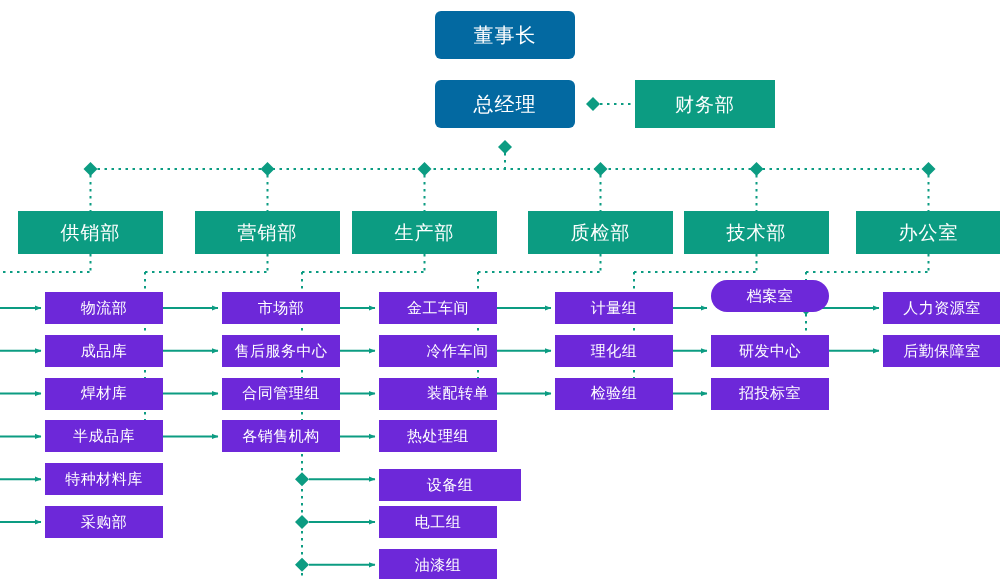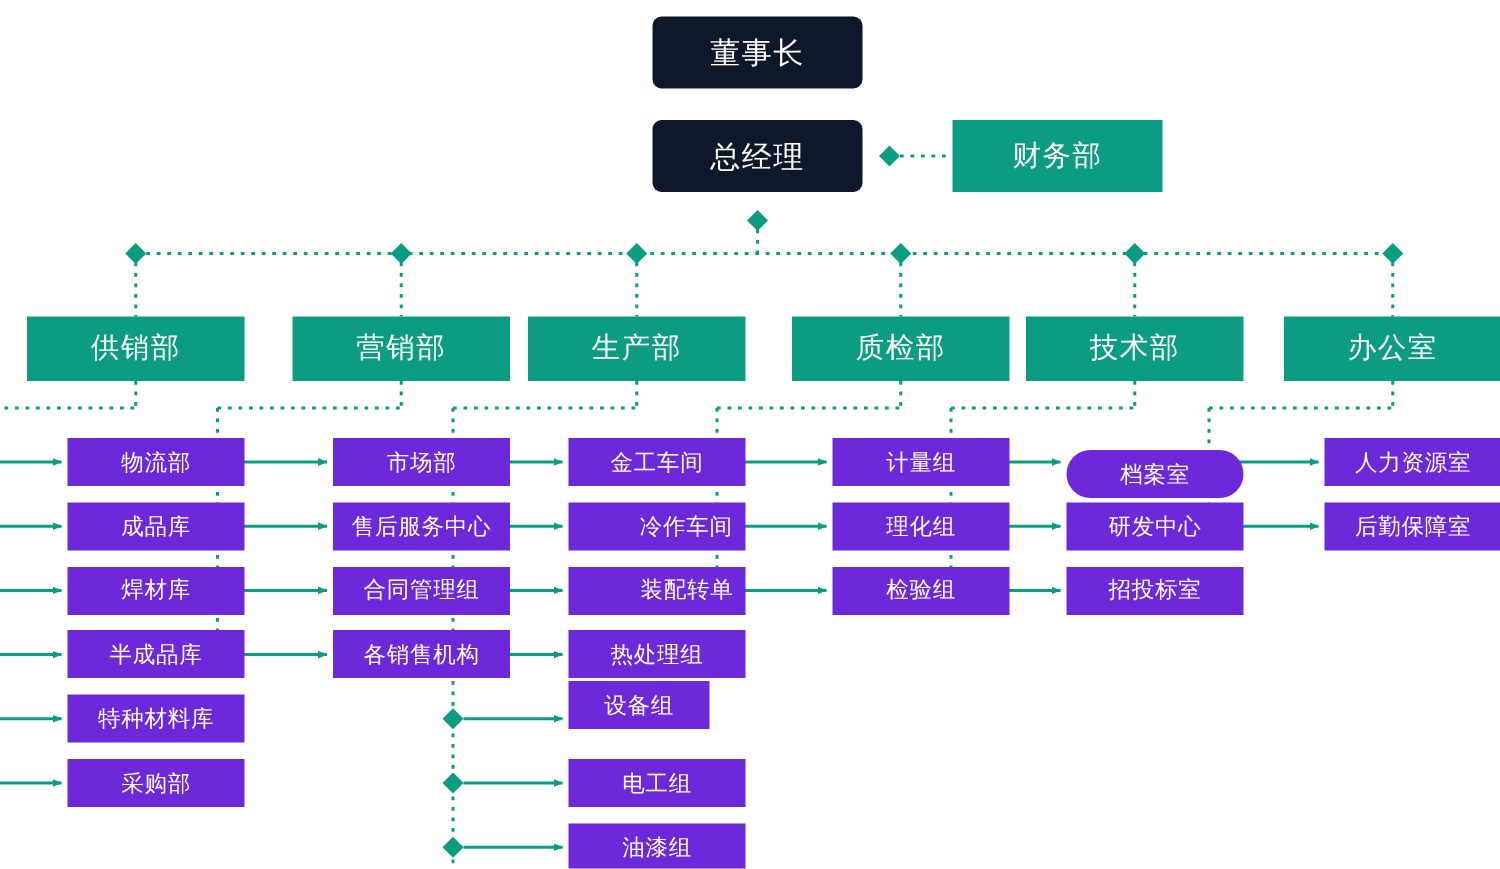--- a/index.html
+++ b/index.html
@@ -34,21 +34,21 @@
     display: flex;
     align-items: center;
     justify-content: center;
     color: #ffffff;
     text-align: center;
     line-height: 1.1;
     white-space: nowrap;
     z-index: 3;
   }
   .node.exec {
-    background: #0f172a;
+    background: #0369a1;
     border-radius: 6px;
     font-size: 20px;
     letter-spacing: 1px;
   }
   .node.dept {
     background: #0c9c82;
     font-size: 19px;
     letter-spacing: 1px;
   }
   .node.finance {
@@ -174,28 +174,28 @@
       <div class="node dept" style="left: 195px; top: 211px; width: 145px; height: 43px;">营销部</div>
       <div class="node sub" style="left: 222px; top: 292px; width: 118px; height: 32px;">市场部</div>
       <div class="node sub" style="left: 222px; top: 334.8px; width: 118px; height: 32px;">售后服务中心</div>
       <div class="node sub" style="left: 222px; top: 377.6px; width: 118px; height: 32px;">合同管理组</div>
       <div class="node sub" style="left: 222px; top: 420.4px; width: 118px; height: 32px;">各销售机构</div>
       <div class="node dept" style="left: 352px; top: 211px; width: 145px; height: 43px;">生产部</div>
       <div class="node sub" style="left: 379px; top: 292px; width: 118px; height: 32px;">金工车间</div>
       <div class="node sub" style="left: 379px; top: 334.8px; width: 118px; height: 32px; padding-left: 39px;">冷作车间</div>
       <div class="node sub" style="left: 379px; top: 377.6px; width: 118px; height: 32px; padding-left: 40px;">装配转单</div>
       <div class="node sub" style="left: 379px; top: 420.4px; width: 118px; height: 32px;">热处理组</div>
-      <div class="node sub" style="left: 379px; top: 454px; width: 94px; height: 32px;">设备组</div>
+      <div class="node sub" style="left: 379px; top: 469px; width: 142px; height: 32px;">设备组</div>
       <div class="node sub" style="left: 379px; top: 506px; width: 118px; height: 32px;">电工组</div>
       <div class="node sub" style="left: 379px; top: 548.8px; width: 118px; height: 32px;">油漆组</div>
       <div class="node dept" style="left: 528px; top: 211px; width: 145px; height: 43px;">质检部</div>
       <div class="node sub" style="left: 555px; top: 292px; width: 118px; height: 32px;">计量组</div>
       <div class="node sub" style="left: 555px; top: 334.8px; width: 118px; height: 32px;">理化组</div>
       <div class="node sub" style="left: 555px; top: 377.6px; width: 118px; height: 32px;">检验组</div>
       <div class="node dept" style="left: 684px; top: 211px; width: 145px; height: 43px;">技术部</div>
-      <div class="node sub" style="left: 711px; top: 300px; width: 118px; height: 32px; border-radius: 16px;">档案室</div>
+      <div class="node sub" style="left: 711px; top: 280px; width: 118px; height: 32px; border-radius: 16px;">档案室</div>
       <div class="node sub" style="left: 711px; top: 334.8px; width: 118px; height: 32px;">研发中心</div>
       <div class="node sub" style="left: 711px; top: 377.6px; width: 118px; height: 32px;">招投标室</div>
       <div class="node dept" style="left: 856px; top: 211px; width: 145px; height: 43px;">办公室</div>
       <div class="node sub" style="left: 883px; top: 292px; width: 118px; height: 32px;">人力资源室</div>
       <div class="node sub" style="left: 883px; top: 334.8px; width: 118px; height: 32px;">后勤保障室</div>
     </div>
 </div>
 
 </body></html>

